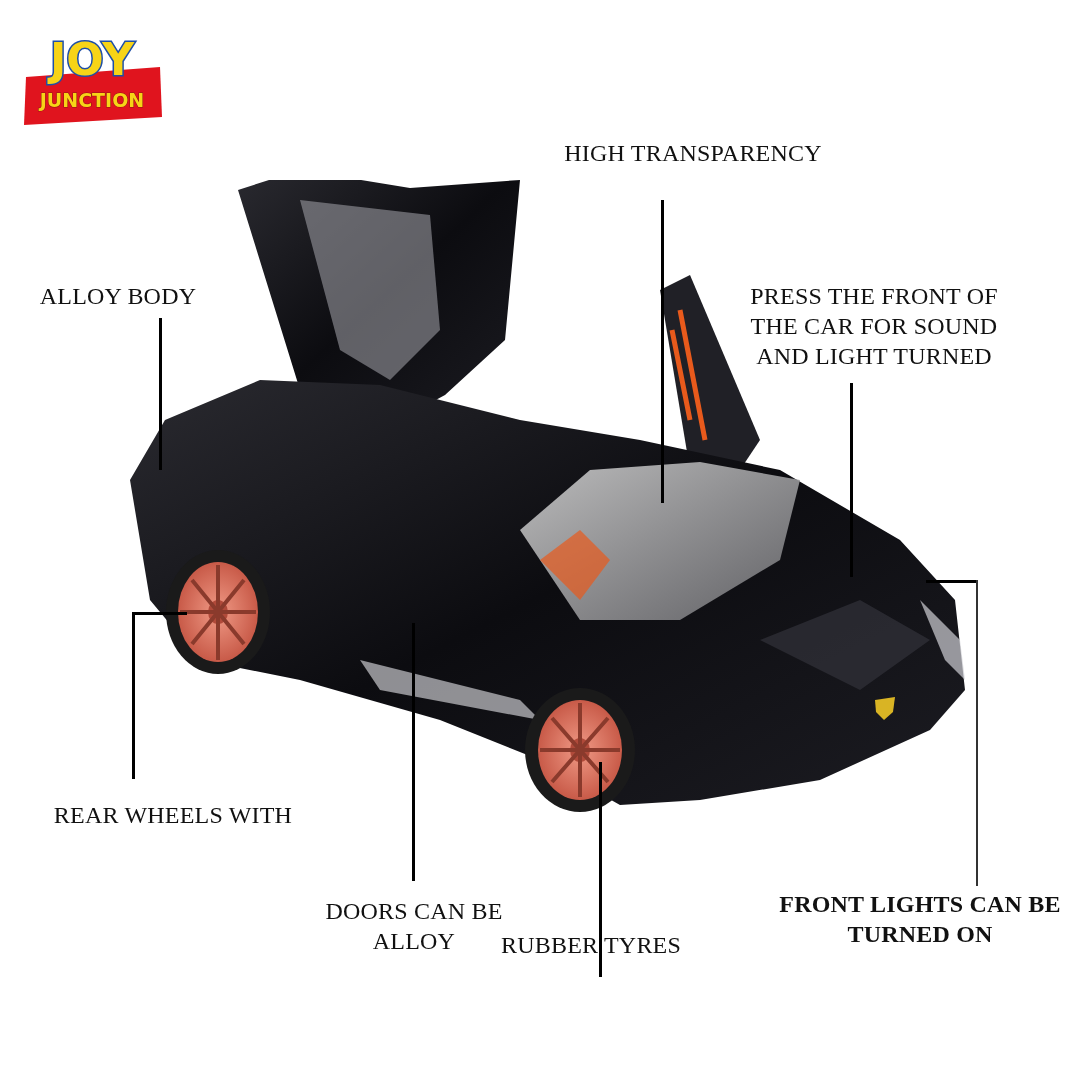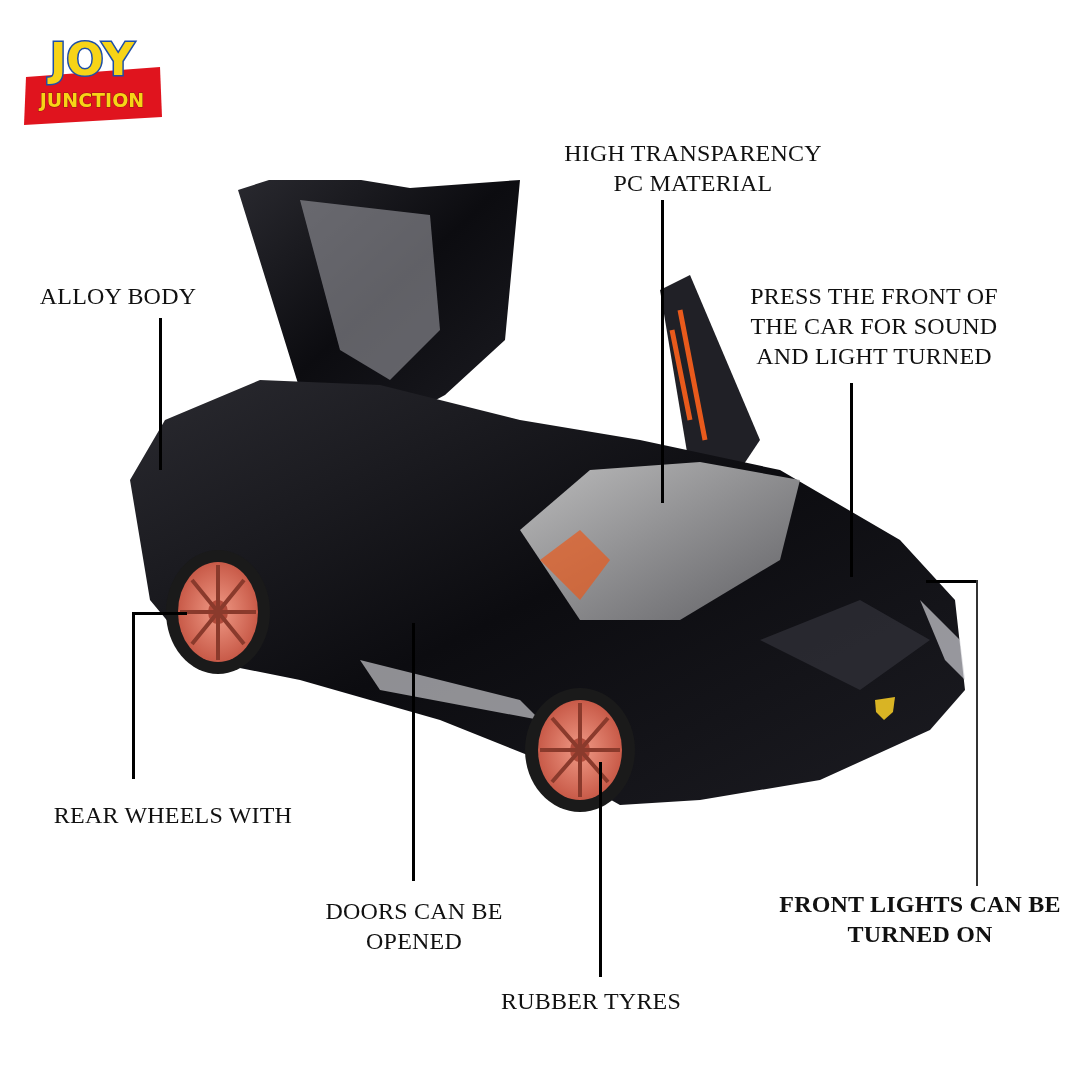--- a/index.html
+++ b/index.html
@@ -78,38 +78,37 @@
 <div class="line" style="left:599px; top:762px; width:3px; height:215px;"></div>
 <div class="line" style="left:926px; top:580px; width:52px; height:3px;"></div>
 <div class="line" style="left:976px; top:580px; width:2px; height:306px; background:#333;"></div>
 
 <div class="label" style="left:30px; top:281px; width:176px;">
   <div>ALLOY BODY</div>
 </div>
 
 <div class="label" style="left:553px; top:138px; width:280px;">
   <div>HIGH TRANSPARENCY</div>
-  <div>PC MATERIAL</div>
 </div>
 
 <div class="label" style="left:724px; top:281px; width:300px;">
   <div>PRESS THE FRONT OF</div>
   <div>THE CAR FOR SOUND</div>
   <div>AND LIGHT TURNED</div>
 </div>
 
 <div class="label" style="left:28px; top:792px; width:290px;margin-top:8px;">
   <div>REAR WHEELS WITH</div>
 </div>
 
 <div class="label" style="left:304px; top:896px; width:220px;font-family:Liberation Serif, serif;">
   <div>DOORS CAN BE</div>
-  <div>OPENED</div>
+  <div>ALLOY</div>
 </div>
 
-<div class="label" style="left:488px; top:986px; width:206px;">
+<div class="label" style="left:488px; top:930px; width:206px;">
   <div>RUBBER TYRES</div>
 </div>
 
 <div class="label" style="left:772px; top:889px; width:296px;font-weight:bold;">
   <div>FRONT LIGHTS CAN BE</div>
   <div>TURNED ON</div>
 </div>
 
 </body></html>

